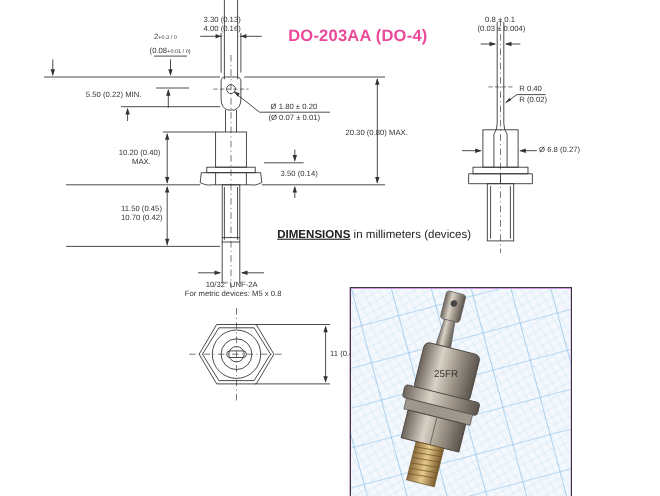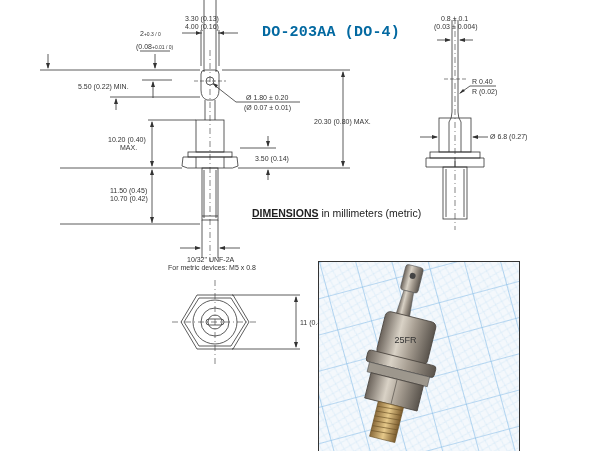--- a/index.html
+++ b/index.html
@@ -1,18 +1,18 @@
 <!DOCTYPE html>
 <html><head>
 <meta charset="utf-8">
 <style>
   html,body{margin:0;padding:0;background:#fff;}
   body{width:600px;height:451px;position:relative;overflow:hidden;font-family:"Liberation Sans",sans-serif;color:#222;}
   .t{position:absolute;font-size:7px;line-height:8px;white-space:nowrap;color:#333;}
-  .title{position:absolute;left:262px;top:24px;font-size:15px;font-weight:bold;color:#0369a1;letter-spacing:0.2px;font-family:Liberation Mono, monospace;}
+  .title{position:absolute;left:262px;top:24px;font-size:15px;font-weight:bold;color:#ec4899;letter-spacing:0.2px;}
   .dimcap{position:absolute;left:252px;top:207px;font-size:10.5px;color:#222;}
   .dimcap b{font-weight:900;text-decoration:underline;}
   svg.draw{position:absolute;left:0;top:0;}
   .photo{position:absolute;left:318px;top:245px;width:200px;height:200px;border:1.5px solid #333;overflow:hidden;background:#d946ef;margin-top:16px;}
   .photo svg{display:block}
   .c{text-align:center;}
   .sup{font-size:5px;vertical-align:top;}
 </style>
 </head>
 <body>
@@ -182,21 +182,21 @@
 <div class="t" style="left:300px;top:319px;">11 (0.43)</div>
 
 <div class="t" style="left:441px;top:15px;">0.8 ± 0.1</div>
 <div class="t" style="left:434px;top:23px;">(0.03 ± 0.004)</div>
 
 <div class="t" style="left:472px;top:78px;">R 0.40</div>
 <div class="t" style="left:472px;top:88px;">R (0.02)</div>
 
 <div class="t" style="left:490px;top:133px;">Ø 6.8 (0.27)</div>
 
-<div class="dimcap"><b>DIMENSIONS</b><span> in millimeters (metric)</span></div>
+<div class="dimcap"><b>DIMENSIONS</b><span> in millimeters (devices)</span></div>
 
 <div class="photo">
   <svg width="200" height="200" viewBox="0 0 200 200">
     <defs>
       <pattern id="gridSmall" width="7" height="7" patternUnits="userSpaceOnUse" patternTransform="rotate(-15)">
         <path d="M7 0 L0 0 0 7" fill="none" stroke="#b9d9f2" stroke-width="0.6"></path>
       </pattern>
       <pattern id="gridBig" width="35" height="35" patternUnits="userSpaceOnUse" patternTransform="rotate(-15)">
         <rect width="35" height="35" fill="url(#gridSmall)"></rect>
         <path d="M35 0 L0 0 0 35" fill="none" stroke="#7fb8e6" stroke-width="1.1"></path>

